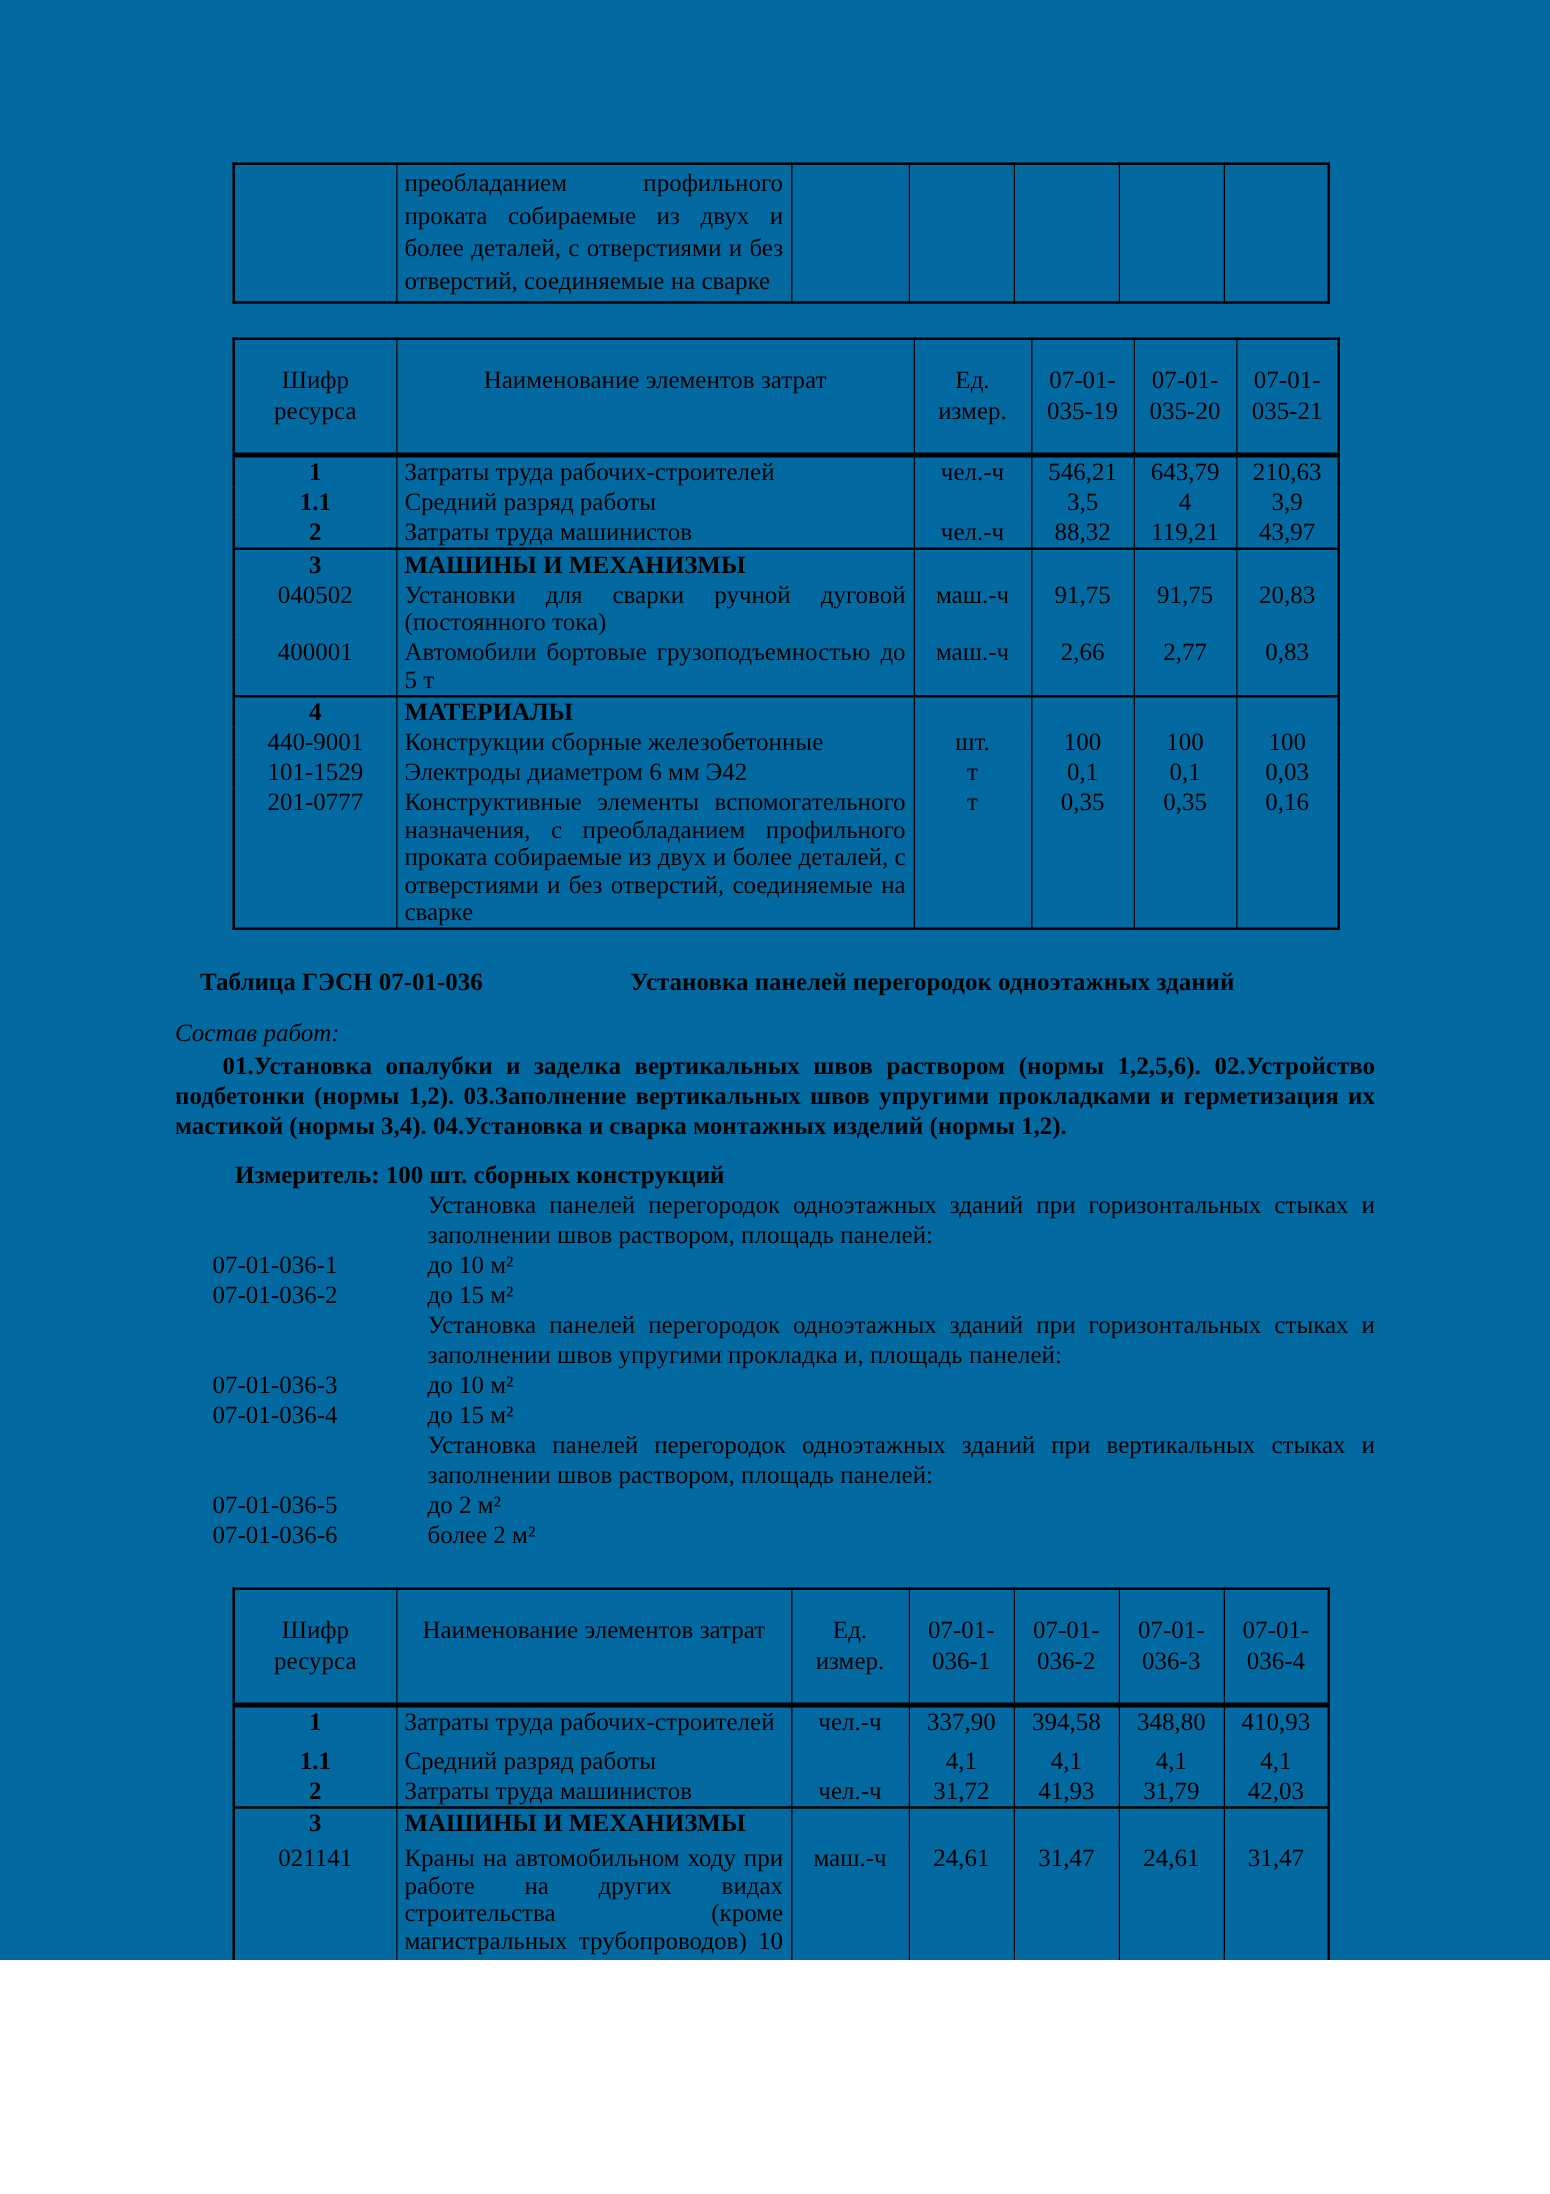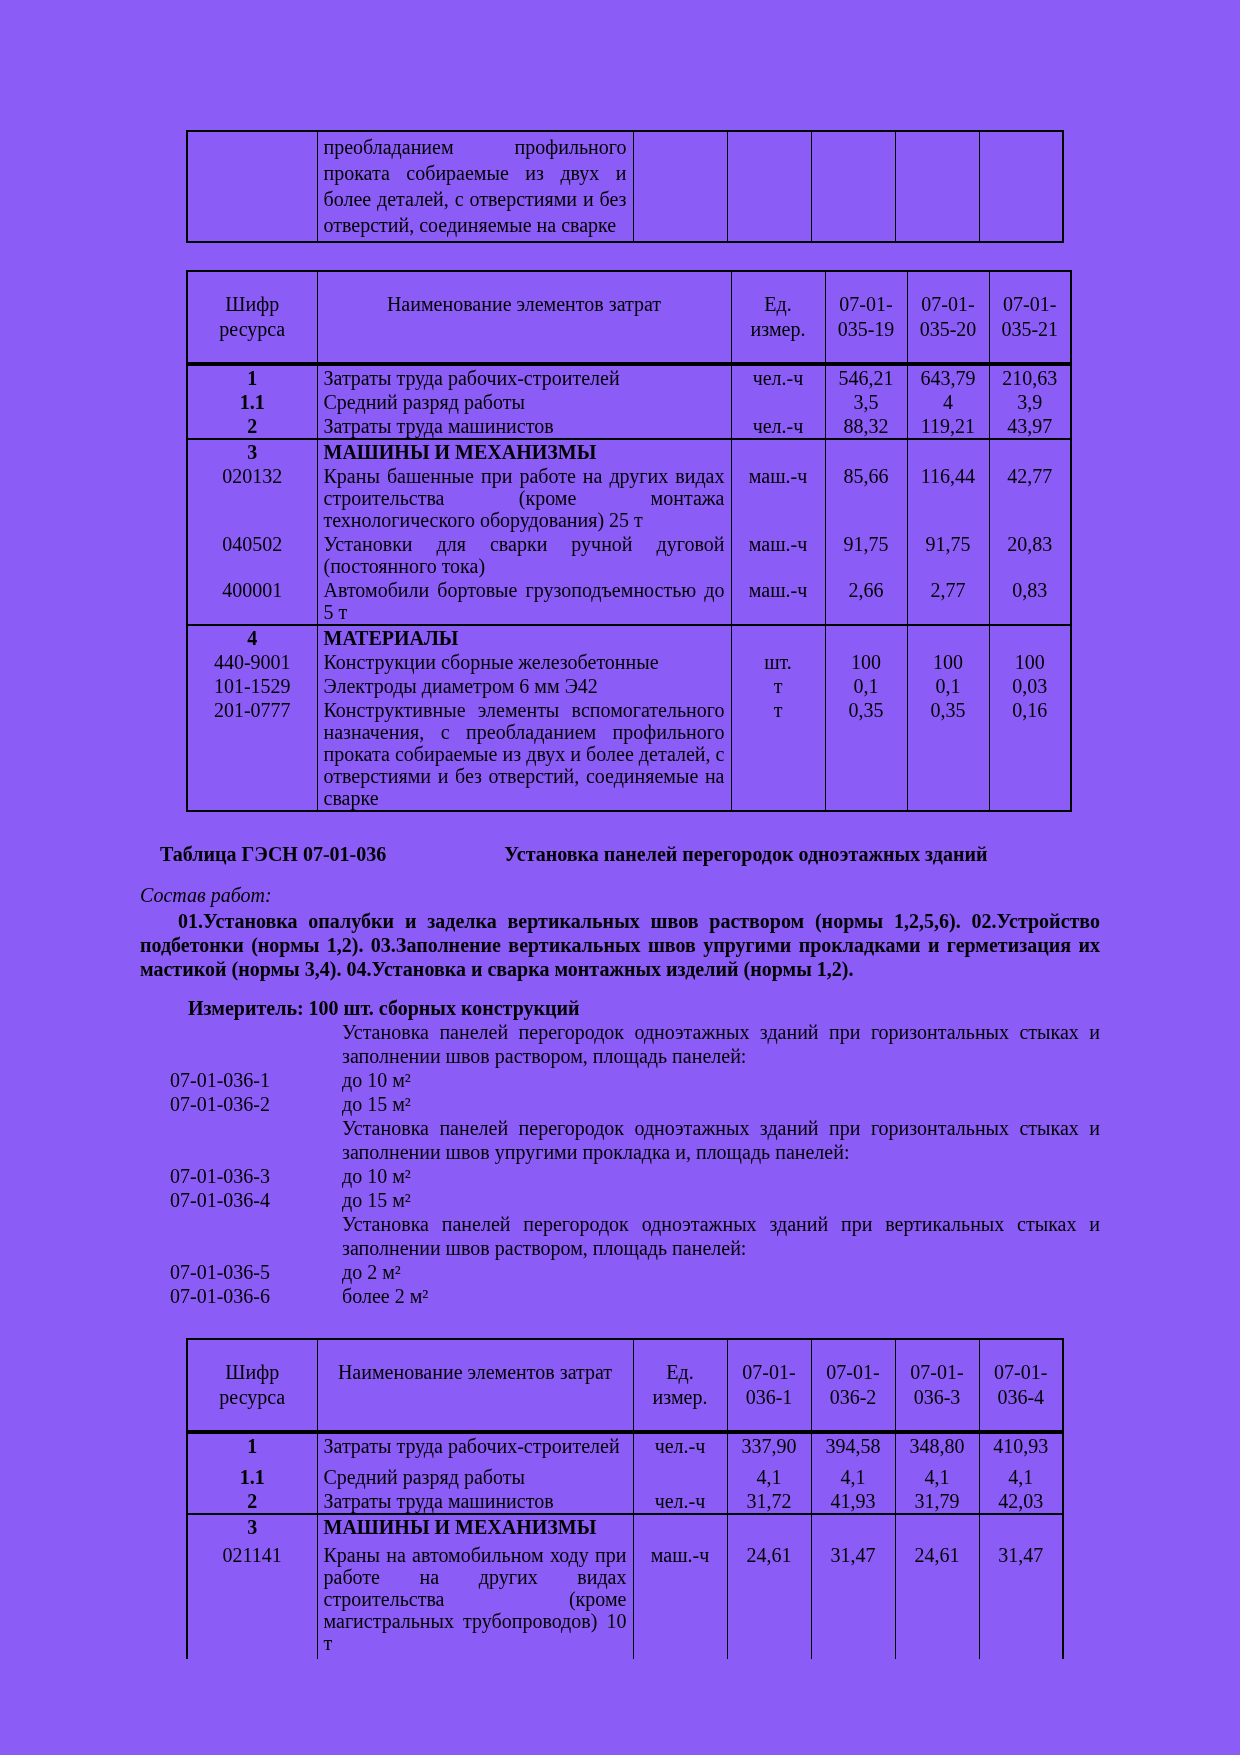--- a/index.html
+++ b/index.html
@@ -1,17 +1,17 @@
 <!DOCTYPE html>
 <html><head>
 <meta charset="utf-8">
 <style>
   html,body{margin:0;padding:0;background:#fff;}
   .page{
-    position:relative;width:1240px;height:1755px;background:#8b5cf6;color:#000;
+    position:relative;width:1240px;height:1568px;background:#0369a1;color:#000;
     font-family:"Liberation Serif","DejaVu Serif",serif;font-size:20px;overflow:hidden;
   }
   
   table.tbl{
     border-collapse:collapse;table-layout:fixed;margin-left:186px;
     border:2px solid #000;
   }
   table.tbl td{
     border-left:1px solid #000;border-right:1px solid #000;
     padding:1px 6px;vertical-align:top;line-height:22px;
@@ -125,28 +125,20 @@
     <tbody>
       <tr>
         <td class="c b">3</td>
         <td class="b">МАШИНЫ И МЕХАНИЗМЫ</td>
         <td class="c"></td>
         <td class="c"></td>
         <td class="c"></td>
         <td class="c"></td>
       </tr>
       <tr>
-        <td class="c">020132</td>
-        <td class="j">Краны башенные при работе на других видах строительства (кроме монтажа технологического оборудования) 25 т</td>
-        <td class="c">маш.-ч</td>
-        <td class="c">85,66</td>
-        <td class="c">116,44</td>
-        <td class="c">42,77</td>
-      </tr>
-      <tr>
         <td class="c">040502</td>
         <td class="j">Установки для сварки ручной дуговой (постоянного тока)</td>
         <td class="c">маш.-ч</td>
         <td class="c">91,75</td>
         <td class="c">91,75</td>
         <td class="c">20,83</td>
       </tr>
       <tr>
         <td class="c">400001</td>
         <td class="j">Автомобили бортовые грузоподъемностью до 5 т</td>

